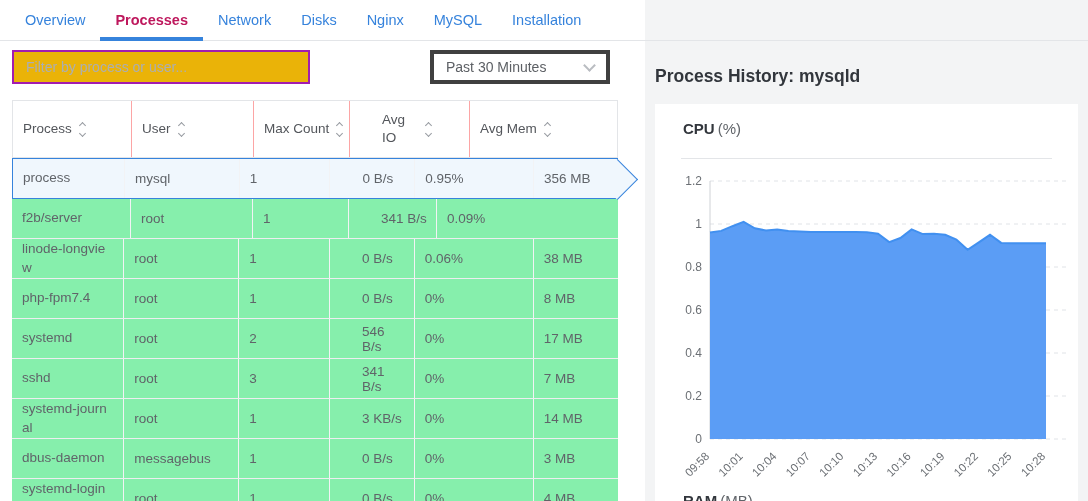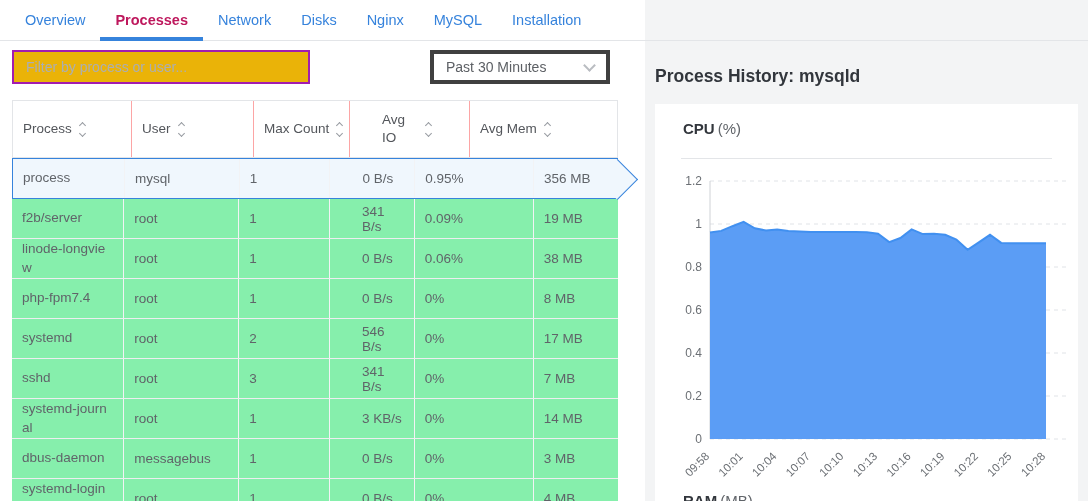--- a/index.html
+++ b/index.html
@@ -172,23 +172,20 @@
               <span>root</span>
             </div>
             <div class="cell c2">
               <span>1</span>
             </div>
             <div class="cell c3">
               <span>341 B/s</span>
             </div>
             <div class="cell c4">
               <span>0.09%</span>
-            </div>
-            <div class="cell c5">
-              <span>19 MB</span>
             </div>
           </div>
           <div class="row">
             <div class="cell c0">
               <span class="wrap">linode-longview</span>
             </div>
             <div class="cell c1">
               <span>root</span>
             </div>
             <div class="cell c2">

